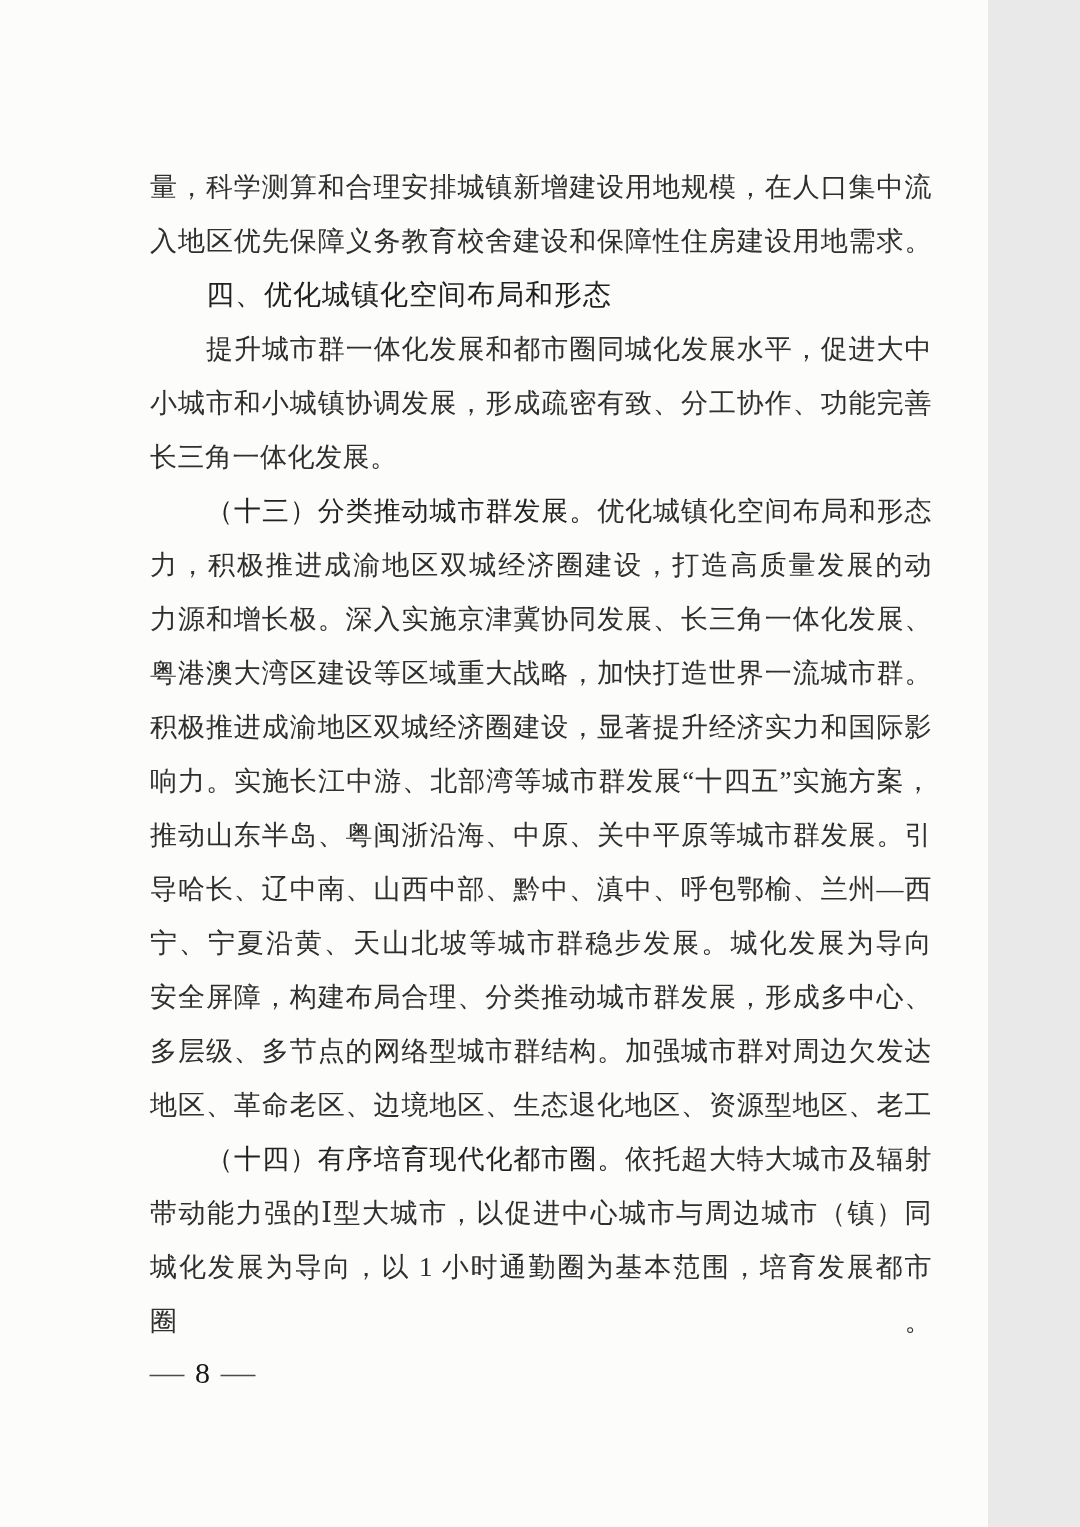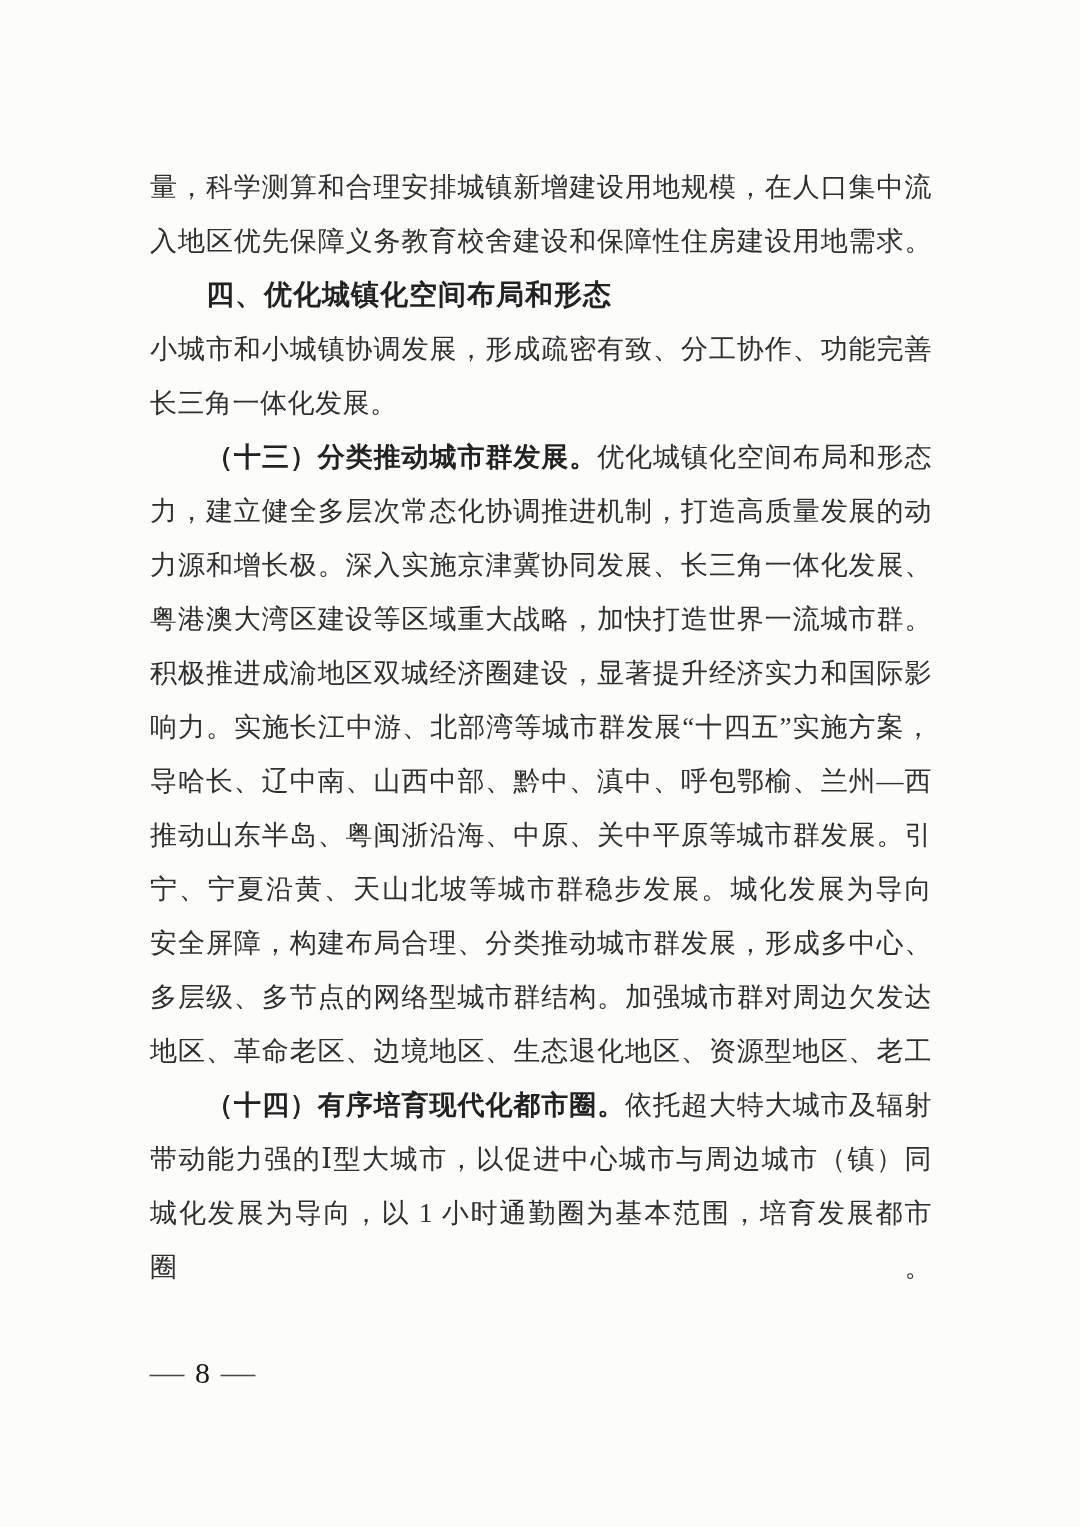--- a/index.html
+++ b/index.html
@@ -2,21 +2,21 @@
 <html style="--page-bg: #fcfcfb; --body-color: #2f2f2f; --bold-color: #222222; --heading-color: #161616; --dash-color: #4a4a4a; --number-color: #161616;"><head>
 <meta charset="utf-8">
 <style>
   html, body {
     margin: 0;
     padding: 0;
     background: #e9e9e9;
   }
   .page {
     position: relative;
-    width: 1080px;
+    width: 988px;
     height: 1527px;
     background: var(--page-bg, #fcfcfb);
     overflow: hidden;
     font-family: "Liberation Serif", "DejaVu Serif", serif;
   }
   .text-column {
     position: absolute;
     left: 150px;
     top: 160px;
     width: 782px;
@@ -37,21 +37,21 @@
     padding-left: 56px;
   }
   .line.heading {
     font-family: "Liberation Sans", "DejaVu Sans", sans-serif;
     font-weight: 700;
     font-size: 28px;
     color: var(--heading-color, #161616);
     letter-spacing: 1px;
   }
   .seg.bold {
-    font-weight: 700;
+    font-weight: 400;
     color: var(--bold-color, #222222);
   }
   .footer {
     position: absolute;
     left: 152px;
     top: 1346px;
     height: 54px;
     display: flex;
     align-items: center;
     gap: 13px;
@@ -68,30 +68,31 @@
   }
 </style>
 </head>
 <body>
 
 <div class="page">
   <div class="text-column" id="text-column">
       <div class="line body justify"><span class="seg">量，科学测算和合理安排城镇新增建设用地规模，在人口集中流</span></div>
       <div class="line body justify"><span class="seg">入地区优先保障义务教育校舍建设和保障性住房建设用地需求。</span></div>
       <div class="line heading indent"><span class="seg bold">四、优化城镇化空间布局和形态</span></div>
+      <div class="line body indent justify"><span class="seg">提升城市群一体化发展和都市圈同城化发展水平，促进大中</span></div>
       <div class="line body justify"><span class="seg">小城市和小城镇协调发展，形成疏密有致、分工协作、功能完善</span></div>
       <div class="line body"><span class="seg">长三角一体化发展。</span></div>
       <div class="line body indent justify"><span class="seg bold">（十三）分类推动城市群发展。</span><span class="seg">优化城镇化空间布局和形态</span></div>
-      <div class="line body justify"><span class="seg">力，建立健全多层次常态化协调推进机制，打造高质量发展的动</span></div>
+      <div class="line body justify"><span class="seg">力，积极推进成渝地区双城经济圈建设，打造高质量发展的动</span></div>
       <div class="line body justify"><span class="seg">力源和增长极。深入实施京津冀协同发展、长三角一体化发展、</span></div>
       <div class="line body justify"><span class="seg">粤港澳大湾区建设等区域重大战略，加快打造世界一流城市群。</span></div>
       <div class="line body justify"><span class="seg">积极推进成渝地区双城经济圈建设，显著提升经济实力和国际影</span></div>
       <div class="line body justify"><span class="seg">响力。实施长江中游、北部湾等城市群发展“十四五”实施方案，</span></div>
+      <div class="line body justify"><span class="seg">推动山东半岛、粤闽浙沿海、中原、关中平原等城市群发展。引</span></div>
       <div class="line body justify"><span class="seg">导哈长、辽中南、山西中部、黔中、滇中、呼包鄂榆、兰州—西</span></div>
-      <div class="line body justify"><span class="seg">推动山东半岛、粤闽浙沿海、中原、关中平原等城市群发展。引</span></div>
       <div class="line body justify"><span class="seg">宁、宁夏沿黄、天山北坡等城市群稳步发展。城化发展为导向</span></div>
       <div class="line body justify"><span class="seg">安全屏障，构建布局合理、分类推动城市群发展，形成多中心、</span></div>
       <div class="line body justify"><span class="seg">多层级、多节点的网络型城市群结构。加强城市群对周边欠发达</span></div>
       <div class="line body justify"><span class="seg">地区、革命老区、边境地区、生态退化地区、资源型地区、老工</span></div>
       <div class="line body indent justify"><span class="seg bold">（十四）有序培育现代化都市圈。</span><span class="seg">依托超大特大城市及辐射</span></div>
       <div class="line body justify"><span class="seg">带动能力强的Ⅰ型大城市，以促进中心城市与周边城市（镇）同</span></div>
       <div class="line body justify"><span class="seg">城化发展为导向，以 1 小时通勤圈为基本范围，培育发展都市圈。</span></div>
     </div>
   <div class="footer">
     <span class="dash">—</span>

